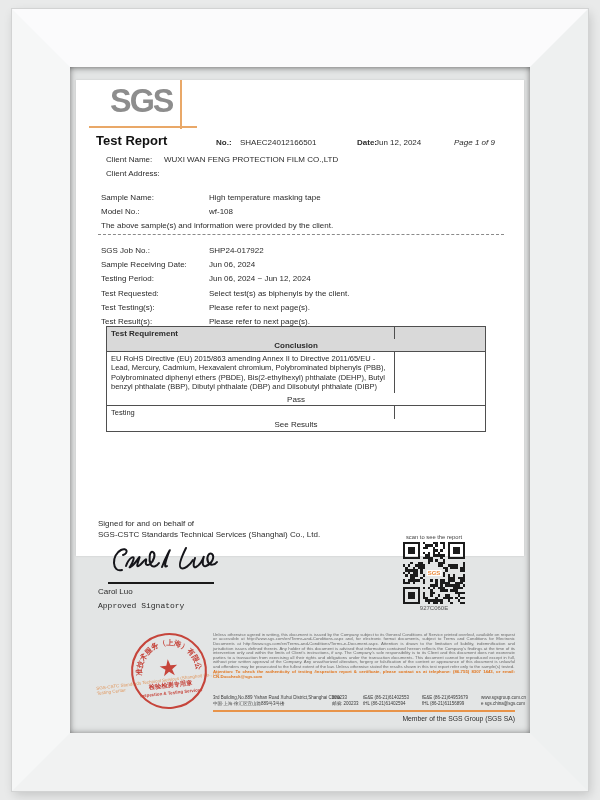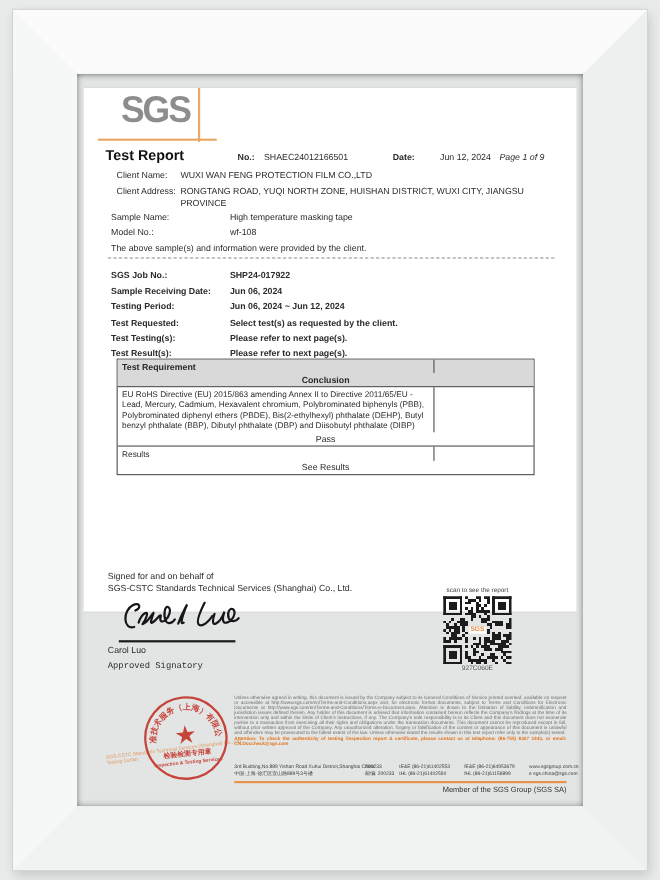--- a/index.html
+++ b/index.html
@@ -42,32 +42,32 @@
     line-height:1;
   }
   .logo-hline{position:absolute;left:13px;top:46px;width:108px;height:1.5px;background:#e9a868;}
   .logo-vline{position:absolute;left:104px;top:0;width:1.5px;height:49px;background:#e9a868;}
   
   .title-row{position:absolute;left:0;top:53px;width:448px;height:16px;}
   .title-row .doc-title{position:absolute;left:20px;top:0;font-size:13px;font-weight:700;color:#111;}
   .title-row .f-lbl{position:absolute;top:5px;font-weight:700;}
   .title-row .f-val{position:absolute;top:5px;}
   .no-lbl{left:140px;} .no-val{left:164px;}
-  .date-lbl{left:281px;} .date-val{left:324px;}
+  .date-lbl{left:281px;} .date-val{left:299px;}
   .page-val{position:absolute;left:378px;top:5px;font-style:italic;}
   
   .kv-row{display:flex;line-height:11px;margin-bottom:3px;}
   .client-block{position:absolute;left:30px;top:74px;width:410px;}
   .client-block .k{width:58px;flex:none;}
   .client-block .v{width:322px;}
   .sample-block{position:absolute;left:25px;top:112px;width:415px;}
   .sample-block .k{width:108px;flex:none;}
   .note-line{margin-top:1px;line-height:11px;}
   .dash-rule{position:absolute;left:22px;top:154px;width:406px;border-top:1px dashed #8a8a8a;}
-  .job-block{position:absolute;left:25px;top:165px;width:415px;font-weight:bold;}
+  .job-block{position:absolute;left:25px;top:165px;width:415px;}
   .job-block .kv-row{margin-bottom:3.2px;}
   .job-block .k{width:108px;flex:none;}
   
   .rohs-table{
     position:absolute;left:30px;top:246px;width:380px;
     box-sizing:border-box;border:1px solid #4f4f4f;
   }
   .t-row{display:flex;flex-direction:column;}
   .t-row + .t-row{border-top:1px solid #4f4f4f;}
   .t-head{background:#d9d9d9;font-weight:700;}
@@ -140,21 +140,20 @@
         <span class="page-val">Page 1 of 9</span>
       </div>
 
       <div class="client-block">
         <div class="kv-row">
           <span class="k">Client Name:</span>
           <span class="v">WUXI WAN FENG PROTECTION FILM CO.,LTD</span>
         </div>
         <div class="kv-row">
           <span class="k">Client Address:</span>
-          <span class="v">RONGTANG ROAD, YUQI NORTH ZONE, HUISHAN DISTRICT, WUXI CITY, JIANGSU PROVINCE</span>
         </div>
       </div>
 
       <div class="sample-block">
         <div class="kv-row">
           <span class="k">Sample Name:</span>
           <span class="v">High temperature masking tape</span>
         </div>
         <div class="kv-row">
           <span class="k">Model No.:</span>
@@ -173,21 +172,21 @@
         <div class="kv-row">
           <span class="k">Sample Receiving Date:</span>
           <span class="v">Jun 06, 2024</span>
         </div>
         <div class="kv-row">
           <span class="k">Testing Period:</span>
           <span class="v">Jun 06, 2024 ~ Jun 12, 2024</span>
         </div>
         <div class="kv-row">
           <span class="k">Test Requested:</span>
-          <span class="v">Select test(s) as requested by the client.</span>
+          <span class="v">Select test(s) as biphenyls by the client.</span>
         </div>
         <div class="kv-row">
           <span class="k">Test Testing(s):</span>
           <span class="v">Please refer to next page(s).</span>
         </div>
         <div class="kv-row">
           <span class="k">Test Result(s):</span>
           <span class="v">Please refer to next page(s).</span>
         </div>
       </div>
@@ -195,21 +194,21 @@
       <div class="rohs-table">
         <div class="t-row t-head">
           <div class="cell-req">Test Requirement</div>
           <div class="cell-con">Conclusion</div>
         </div>
         <div class="t-row t-body">
           <div class="cell-req">EU RoHS Directive (EU) 2015/863 amending Annex II to Directive 2011/65/EU - Lead, Mercury, Cadmium, Hexavalent chromium, Polybrominated biphenyls (PBB), Polybrominated diphenyl ethers (PBDE), Bis(2-ethylhexyl) phthalate (DEHP), Butyl benzyl phthalate (BBP), Dibutyl phthalate (DBP) and Diisobutyl phthalate (DIBP)</div>
           <div class="cell-con">Pass</div>
         </div>
         <div class="t-row t-body">
-          <div class="cell-req">Results</div>
+          <div class="cell-req">Testing</div>
           <div class="cell-con">See Results</div>
         </div>
       </div>
 
       <div class="sig-block">
         <div class="l">Signed for and on behalf of</div>
         <div class="l">SGS-CSTC Standards Technical Services (Shanghai) Co., Ltd.</div>
         <div class="sig-script">
           <svg viewBox="0 0 118 40" width="118" height="40" aria-hidden="true">
             <path d="M16,28 C6,31 5,13 15,8 C21,5 23,11 17,13"></path>

